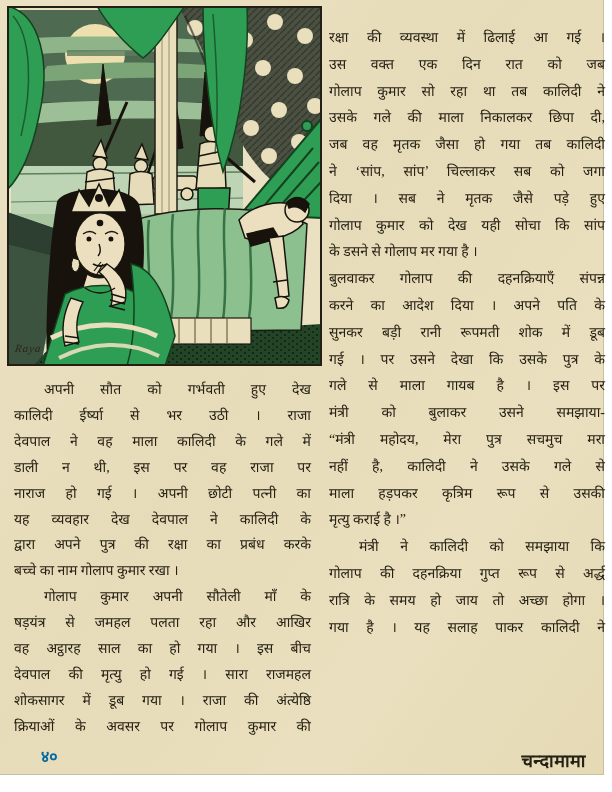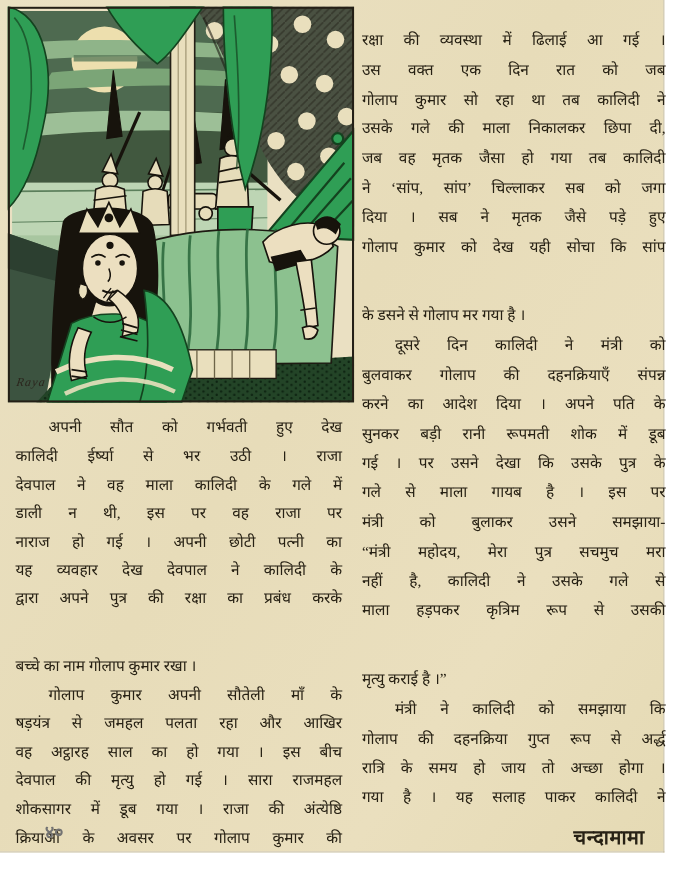--- a/index.html
+++ b/index.html
@@ -25,25 +25,25 @@
   .col{
     position:absolute;color:#272114;font-size:14px;font-weight:400;
     -webkit-font-smoothing:antialiased;
   }
   .col-right{left:329px;top:25px;width:276px;line-height:26.8px;}
   .col-left{left:14px;top:377px;width:297px;line-height:25.9px;}
   .col .line{
     text-align:justify;text-align-last:justify;text-justify:inter-word;
     white-space:normal;
   }
-  .col .line.no-just{text-align-last:left;margin-top:36px;}
+  .col .line.no-just{text-align-last:left;}
   .col .line.indent{text-indent:30px;}
   .footer-num{
     position:absolute;left:41px;top:745px;
-    font-size:16px;font-weight:700;color:#737373;
+    font-size:16px;font-weight:700;color:#0369a1;
   }
   .footer-mag{
     position:absolute;left:460px;top:748px;width:126px;text-align:right;
     font-size:18px;font-weight:700;color:#272114;letter-spacing:0.5px;
   }
 </style>
 </head>
 <body>
 
 <div class="paper"></div>
@@ -242,21 +242,20 @@
 <div class="col col-right" id="col-right">
     <div class="line">रक्षा की व्यवस्था में ढिलाई आ गई ।</div>
     <div class="line">उस वक्त एक दिन रात को जब</div>
     <div class="line">गोलाप कुमार सो रहा था तब कालिदी ने</div>
     <div class="line">उसके गले की माला निकालकर छिपा दी,</div>
     <div class="line">जब वह मृतक जैसा हो गया तब कालिदी</div>
     <div class="line">ने ‘सांप, सांप’ चिल्लाकर सब को जगा</div>
     <div class="line">दिया ।  सब ने मृतक जैसे पड़े हुए</div>
     <div class="line">गोलाप कुमार को देख यही सोचा कि सांप</div>
     <div class="line no-just">के डसने से गोलाप मर गया है ।</div>
-    <div class="line indent">दूसरे दिन कालिदी ने मंत्री को</div>
     <div class="line">बुलवाकर गोलाप की दहनक्रियाएँ संपन्न</div>
     <div class="line">करने का आदेश दिया ।  अपने पति के</div>
     <div class="line">सुनकर बड़ी रानी रूपमती शोक में डूब</div>
     <div class="line">गई ।  पर उसने देखा कि उसके पुत्र के</div>
     <div class="line">गले से माला गायब है ।  इस पर</div>
     <div class="line">मंत्री को बुलाकर उसने समझाया-</div>
     <div class="line">“मंत्री महोदय, मेरा पुत्र सचमुच मरा</div>
     <div class="line">नहीं है, कालिदी ने उसके गले से</div>
     <div class="line">माला हड़पकर कृत्रिम रूप से उसकी</div>
     <div class="line no-just">मृत्यु कराई है ।”</div>

